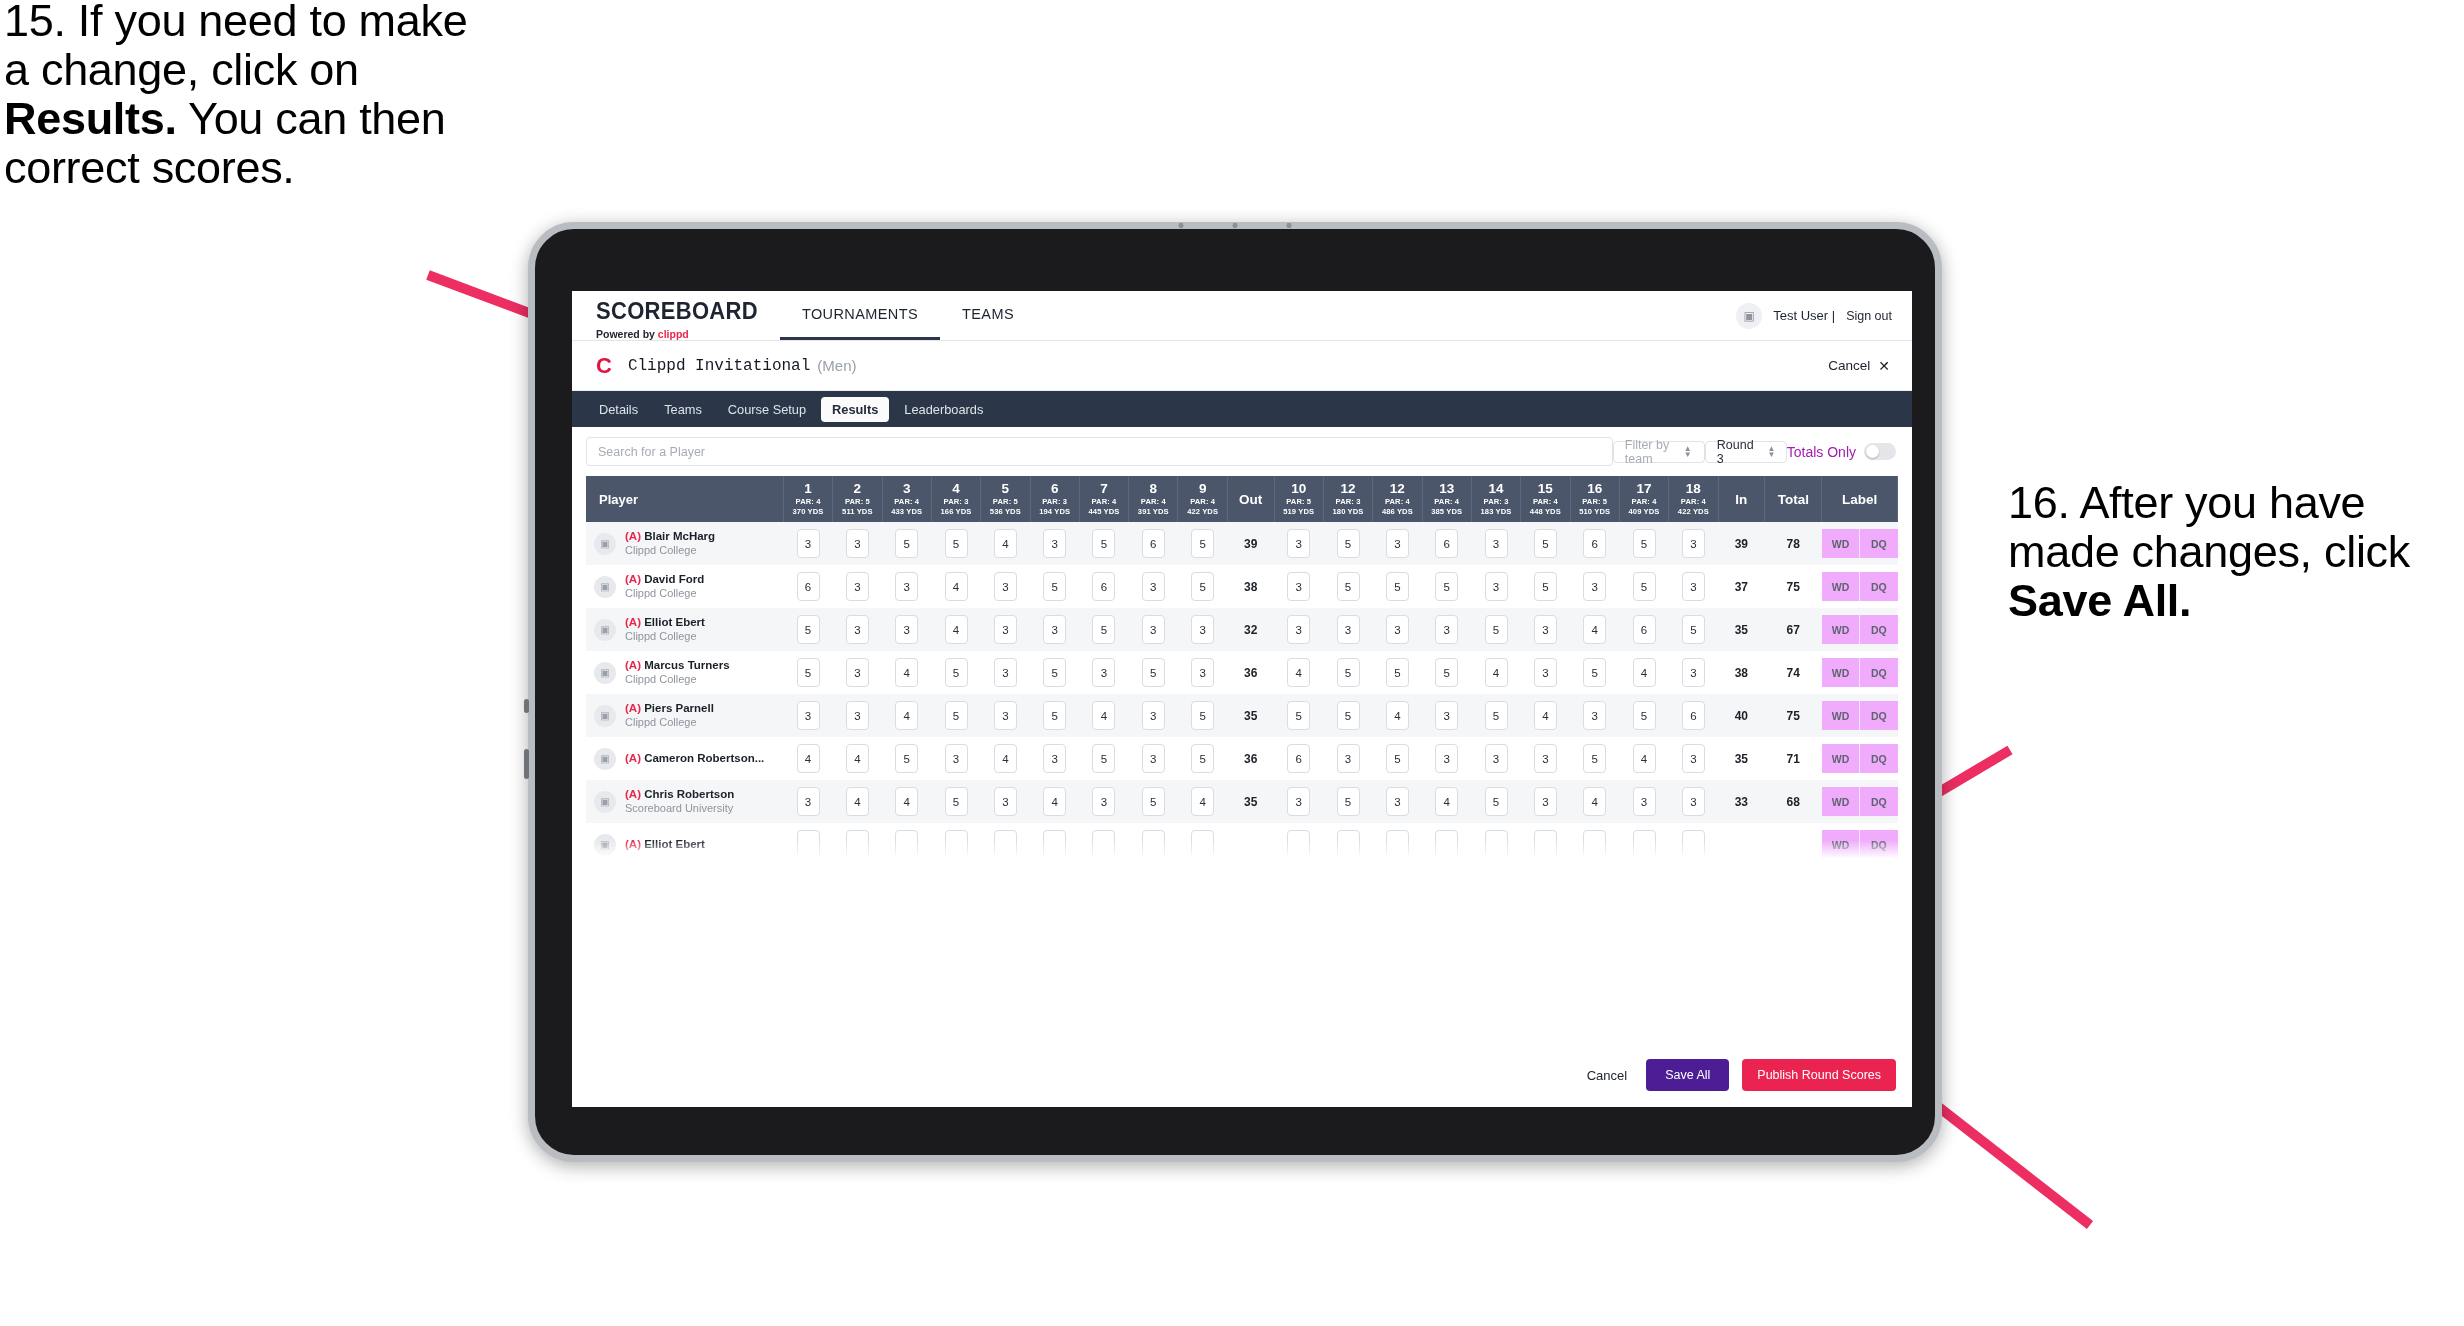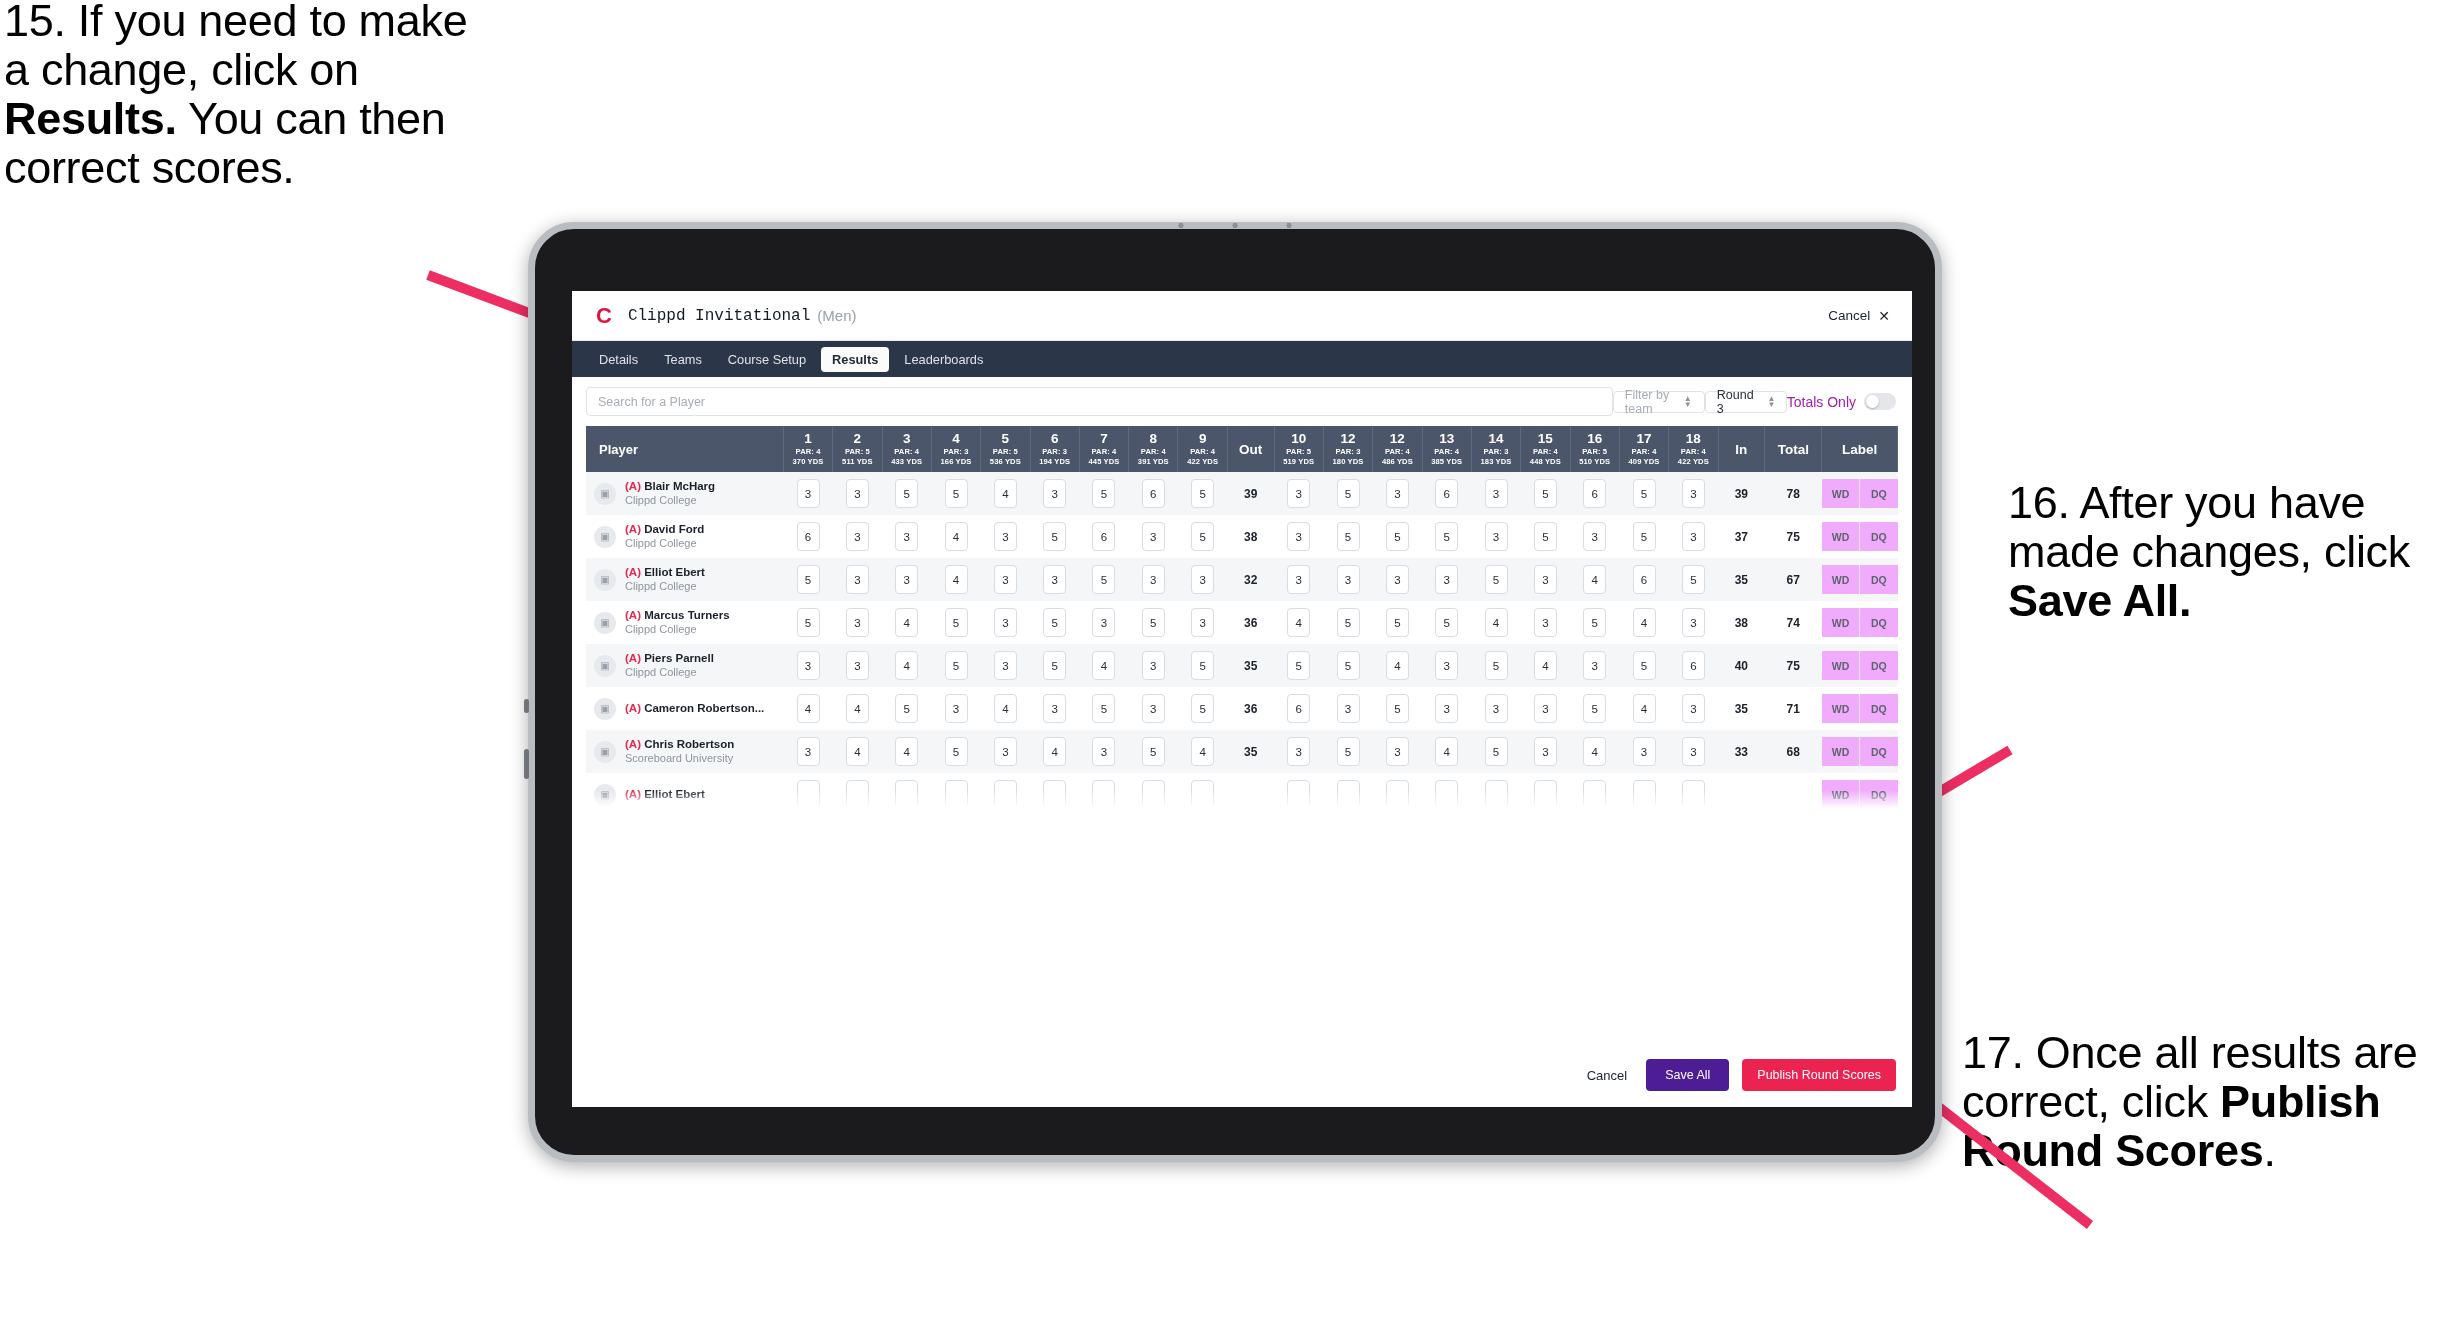--- a/index.html
+++ b/index.html
@@ -224,21 +224,20 @@
 </style>
 </head>
 <body>
 
 <div id="stage">
 
   <div class="annot" id="annot-15"><span>15.</span><span> If you need to make a change, click on </span><b>Results.</b><span> You can then correct scores.</span></div>
 
   <div class="annot" id="annot-16"><span>16.</span><span> After you have made changes, click </span><b>Save All.</b><span></span></div>
 
-  <div class="annot" id="annot-17"><span>17.</span><span> Once all results are correct, click </span><b>Publish Round Scores</b><span>.</span></div>
 
   <svg class="arrow" style="left:400px; top:250px; width:530px; height:250px;" viewBox="0 0 530 250">
     <defs>
       <marker id="ah1" markerWidth="7" markerHeight="7" refX="4" refY="3.5" orient="auto">
         <polygon points="0,0 7,3.5 0,7" fill="#ec2e63"></polygon>
       </marker>
     </defs>
     <line x1="28" y1="25" x2="455" y2="185" stroke="#ec2e63" stroke-width="10" marker-end="url(#ah1)"></line>
   </svg>
 
@@ -259,20 +258,35 @@
     </defs>
     <line x1="290" y1="215" x2="50" y2="28" stroke="#ec2e63" stroke-width="10" marker-end="url(#ah3)"></line>
   </svg>
 
   <div id="tablet">
     <div class="tab-btn" id="tab-btn-1"></div>
     <div class="tab-btn" id="tab-btn-2"></div>
 
     <div id="screen">
 
+      <div id="topnav">
+        <div id="brand">
+          <div id="brand-title">SCOREBOARD</div>
+          <div id="brand-sub">
+            <span>Powered by </span><span class="clippd">clippd</span>
+          </div>
+        </div>
+        <div class="topnav-tab active">TOURNAMENTS</div>
+        <div class="topnav-tab">TEAMS</div>
+        <div id="topnav-right">
+          <div class="avatar-circle">▣</div>
+          <div id="user-name">Test User |</div>
+          <div id="sign-out">Sign out</div>
+        </div>
+      </div>
 
       <div id="tourney-head">
         <div id="tourney-logo">C</div>
         <div id="tourney-name">Clippd Invitational</div>
         <div id="tourney-gender">(Men)</div>
         <div id="cancel-x">
           <span>Cancel</span>
           <span class="xmark">✕</span>
         </div>
       </div>

